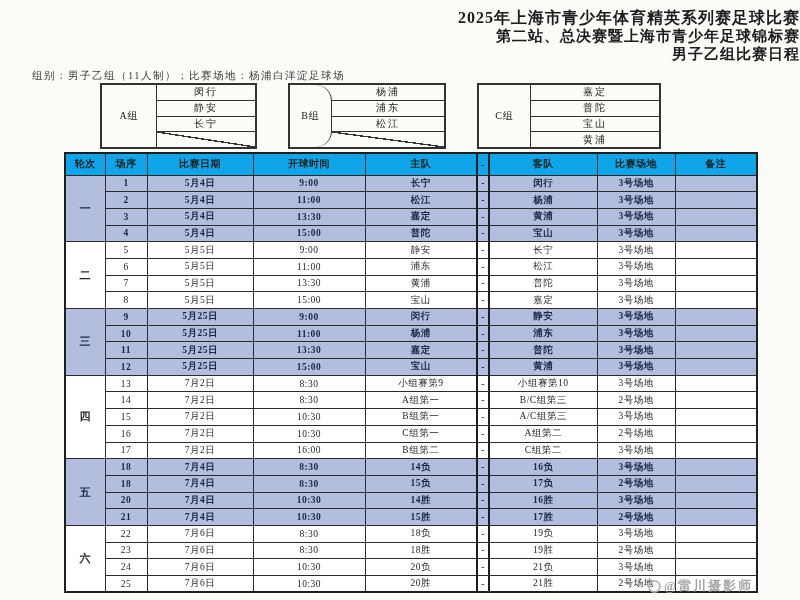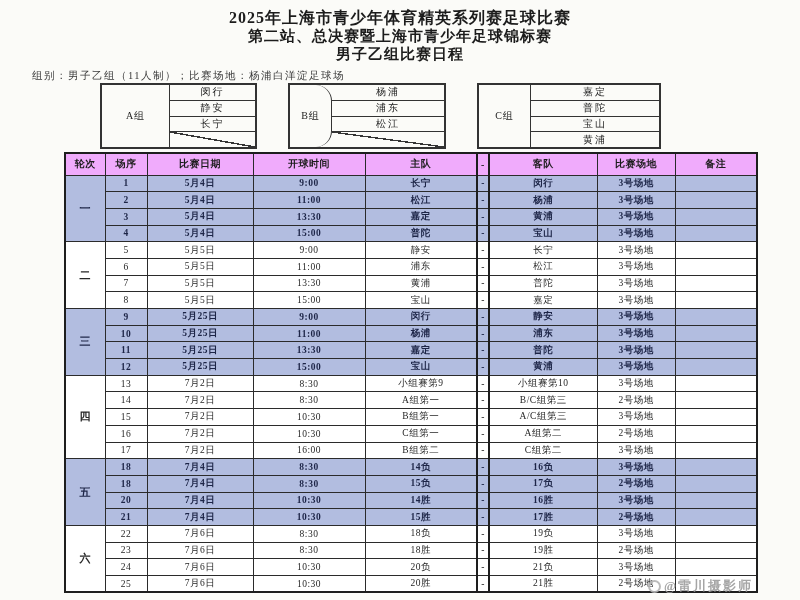--- a/index.html
+++ b/index.html
@@ -11,35 +11,35 @@
   html,body{width:800px;height:600px;overflow:hidden;}
   body{
     background:#fbfbf8;
     font-family:"Liberation Serif","DejaVu Serif",serif;
     color:#1c1c1c;
     position:relative;
   }
   .page{position:absolute;inset:0;}
 
   
-  .titles{padding-top:8px;text-align:center;font-weight:bold;letter-spacing:1px;}
+  .titles{padding-top:8px;text-align:right;font-weight:bold;letter-spacing:1px;}
   .title-l1{font-size:16px;line-height:19px;}
   .title-l2,.title-l3{font-size:15px;line-height:18px;}
   .meta-line{
     margin-top:6px;margin-left:32px;
     font-size:10.5px;letter-spacing:1.5px;color:#3a3a3a;text-align:left;
   }
 
   
   .gbox{position:absolute;top:83px;height:66px;border:2px solid #333;display:flex;background:transparent;}
   .gbox0{left:100px;width:157px;}
   .gbox1{left:288px;width:158px;}
   .gbox2{left:477px;width:184px;}
   .glabel{display:flex;align-items:center;justify-content:center;border-right:1.5px solid #333;font-size:10px;letter-spacing:1px;}
-  .gbox0 .glabel{width:68px;}
+  .gbox0 .glabel{width:55px;}
   .gbox1 .glabel{width:42px;border-radius:16px;}
   .gbox2 .glabel{width:52px;}
   .gteams{flex:1;display:flex;flex-direction:column;}
   .gteam{flex:1;border-bottom:1.5px solid #333;display:flex;align-items:center;justify-content:center;font-size:10px;letter-spacing:2px;}
   .gteam:last-child{border-bottom:none;}
   .gteam.diag{
     background:linear-gradient(to top right,
       transparent calc(50% - 0.7px),#333 calc(50% - 0.7px),
       #333 calc(50% + 0.7px),transparent calc(50% + 0.7px));
   }
@@ -49,21 +49,21 @@
     position:absolute;left:64px;top:152px;width:692px;
     border-collapse:collapse;table-layout:fixed;
     font-size:9.5px;
   }
   .sched th,.sched td{
     border:1px solid var(--bd);
     text-align:center;vertical-align:middle;
     padding:0;overflow:hidden;white-space:nowrap;
     letter-spacing:0.5px;
   }
-  .sched thead th{height:22px;font-weight:bold;font-size:10px;background:#f0abfc;}
+  .sched thead th{height:22px;font-weight:bold;font-size:10px;background:#0ea5e9;}
   .sched tbody td{height:16.7px;color:#262626;background:#fff;}
   .sched{border:2px solid #1e1e1e;}
   .sched td.dash-col,.sched th.dash-col{border-left:2px solid #1e1e1e;border-right:2px solid #1e1e1e;}
   .sched tr.hl td{background:var(--hl);color:#1d2547;font-weight:600;}
   .sched td.round-cell{font-size:11px;font-weight:600;}
 
   
   .watermark{
     position:absolute;left:648px;top:577px;
     display:flex;align-items:center;gap:3px;

